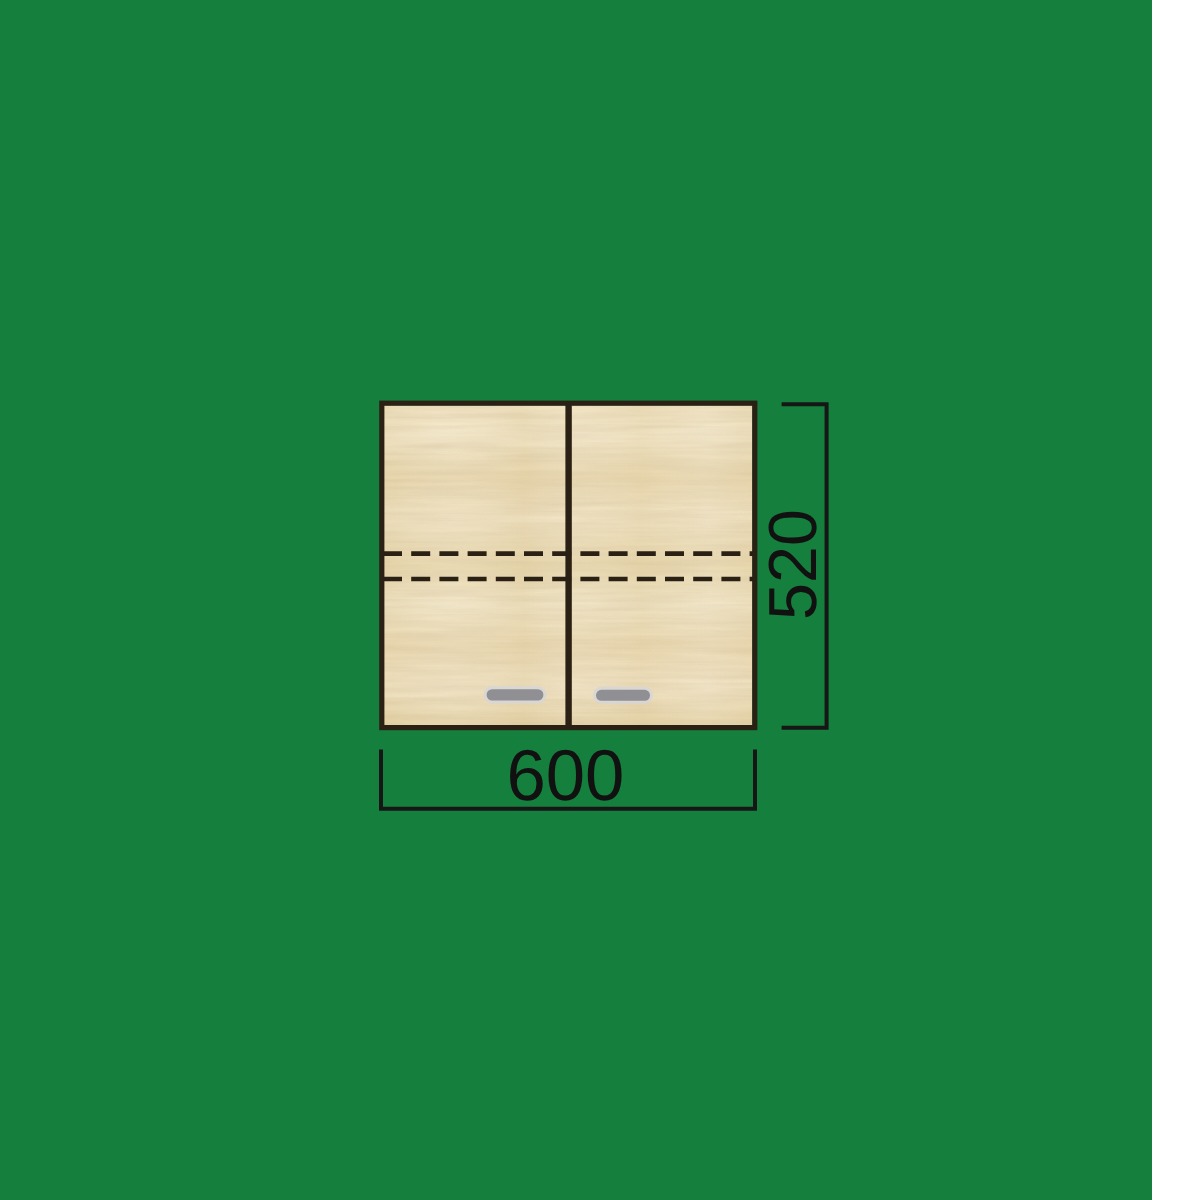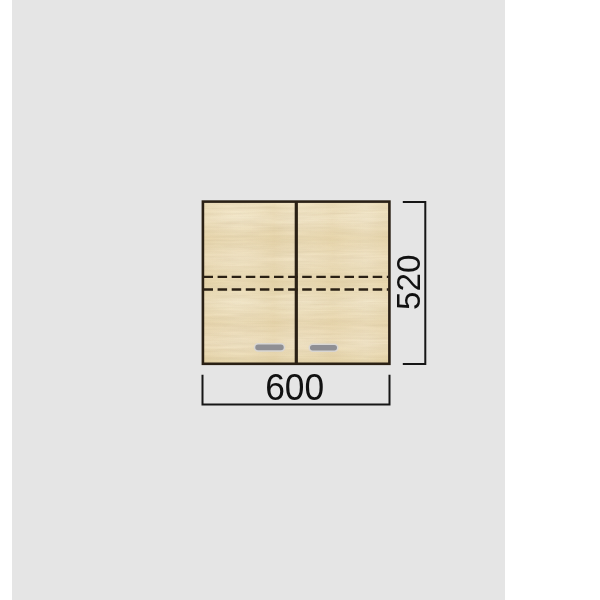--- a/index.html
+++ b/index.html
@@ -1,16 +1,16 @@
 <!DOCTYPE html>
 <html><head>
 <meta charset="utf-8">
 <style>
   html,body{margin:0;padding:0;background:#fff;}
-  #canvas{position:relative;width:493px;height:600px;background:#e5e5e5;overflow:hidden;margin-left:12px;}
+  #canvas{position:relative;width:576px;height:600px;background:#15803d;overflow:hidden;}
   svg{display:block;}
   text{font-family:"Liberation Sans", sans-serif;}
 </style>
 </head>
 <body>
 <div id="canvas">
 <svg width="600" height="600" viewBox="0 0 600 600" xmlns="http://www.w3.org/2000/svg">
   <defs>
     <filter id="grain" x="-5%" y="-5%" width="110%" height="110%">
       <feTurbulence type="fractalNoise" baseFrequency="0.02 0.3" numOctaves="4" seed="7" result="n"></feTurbulence>

